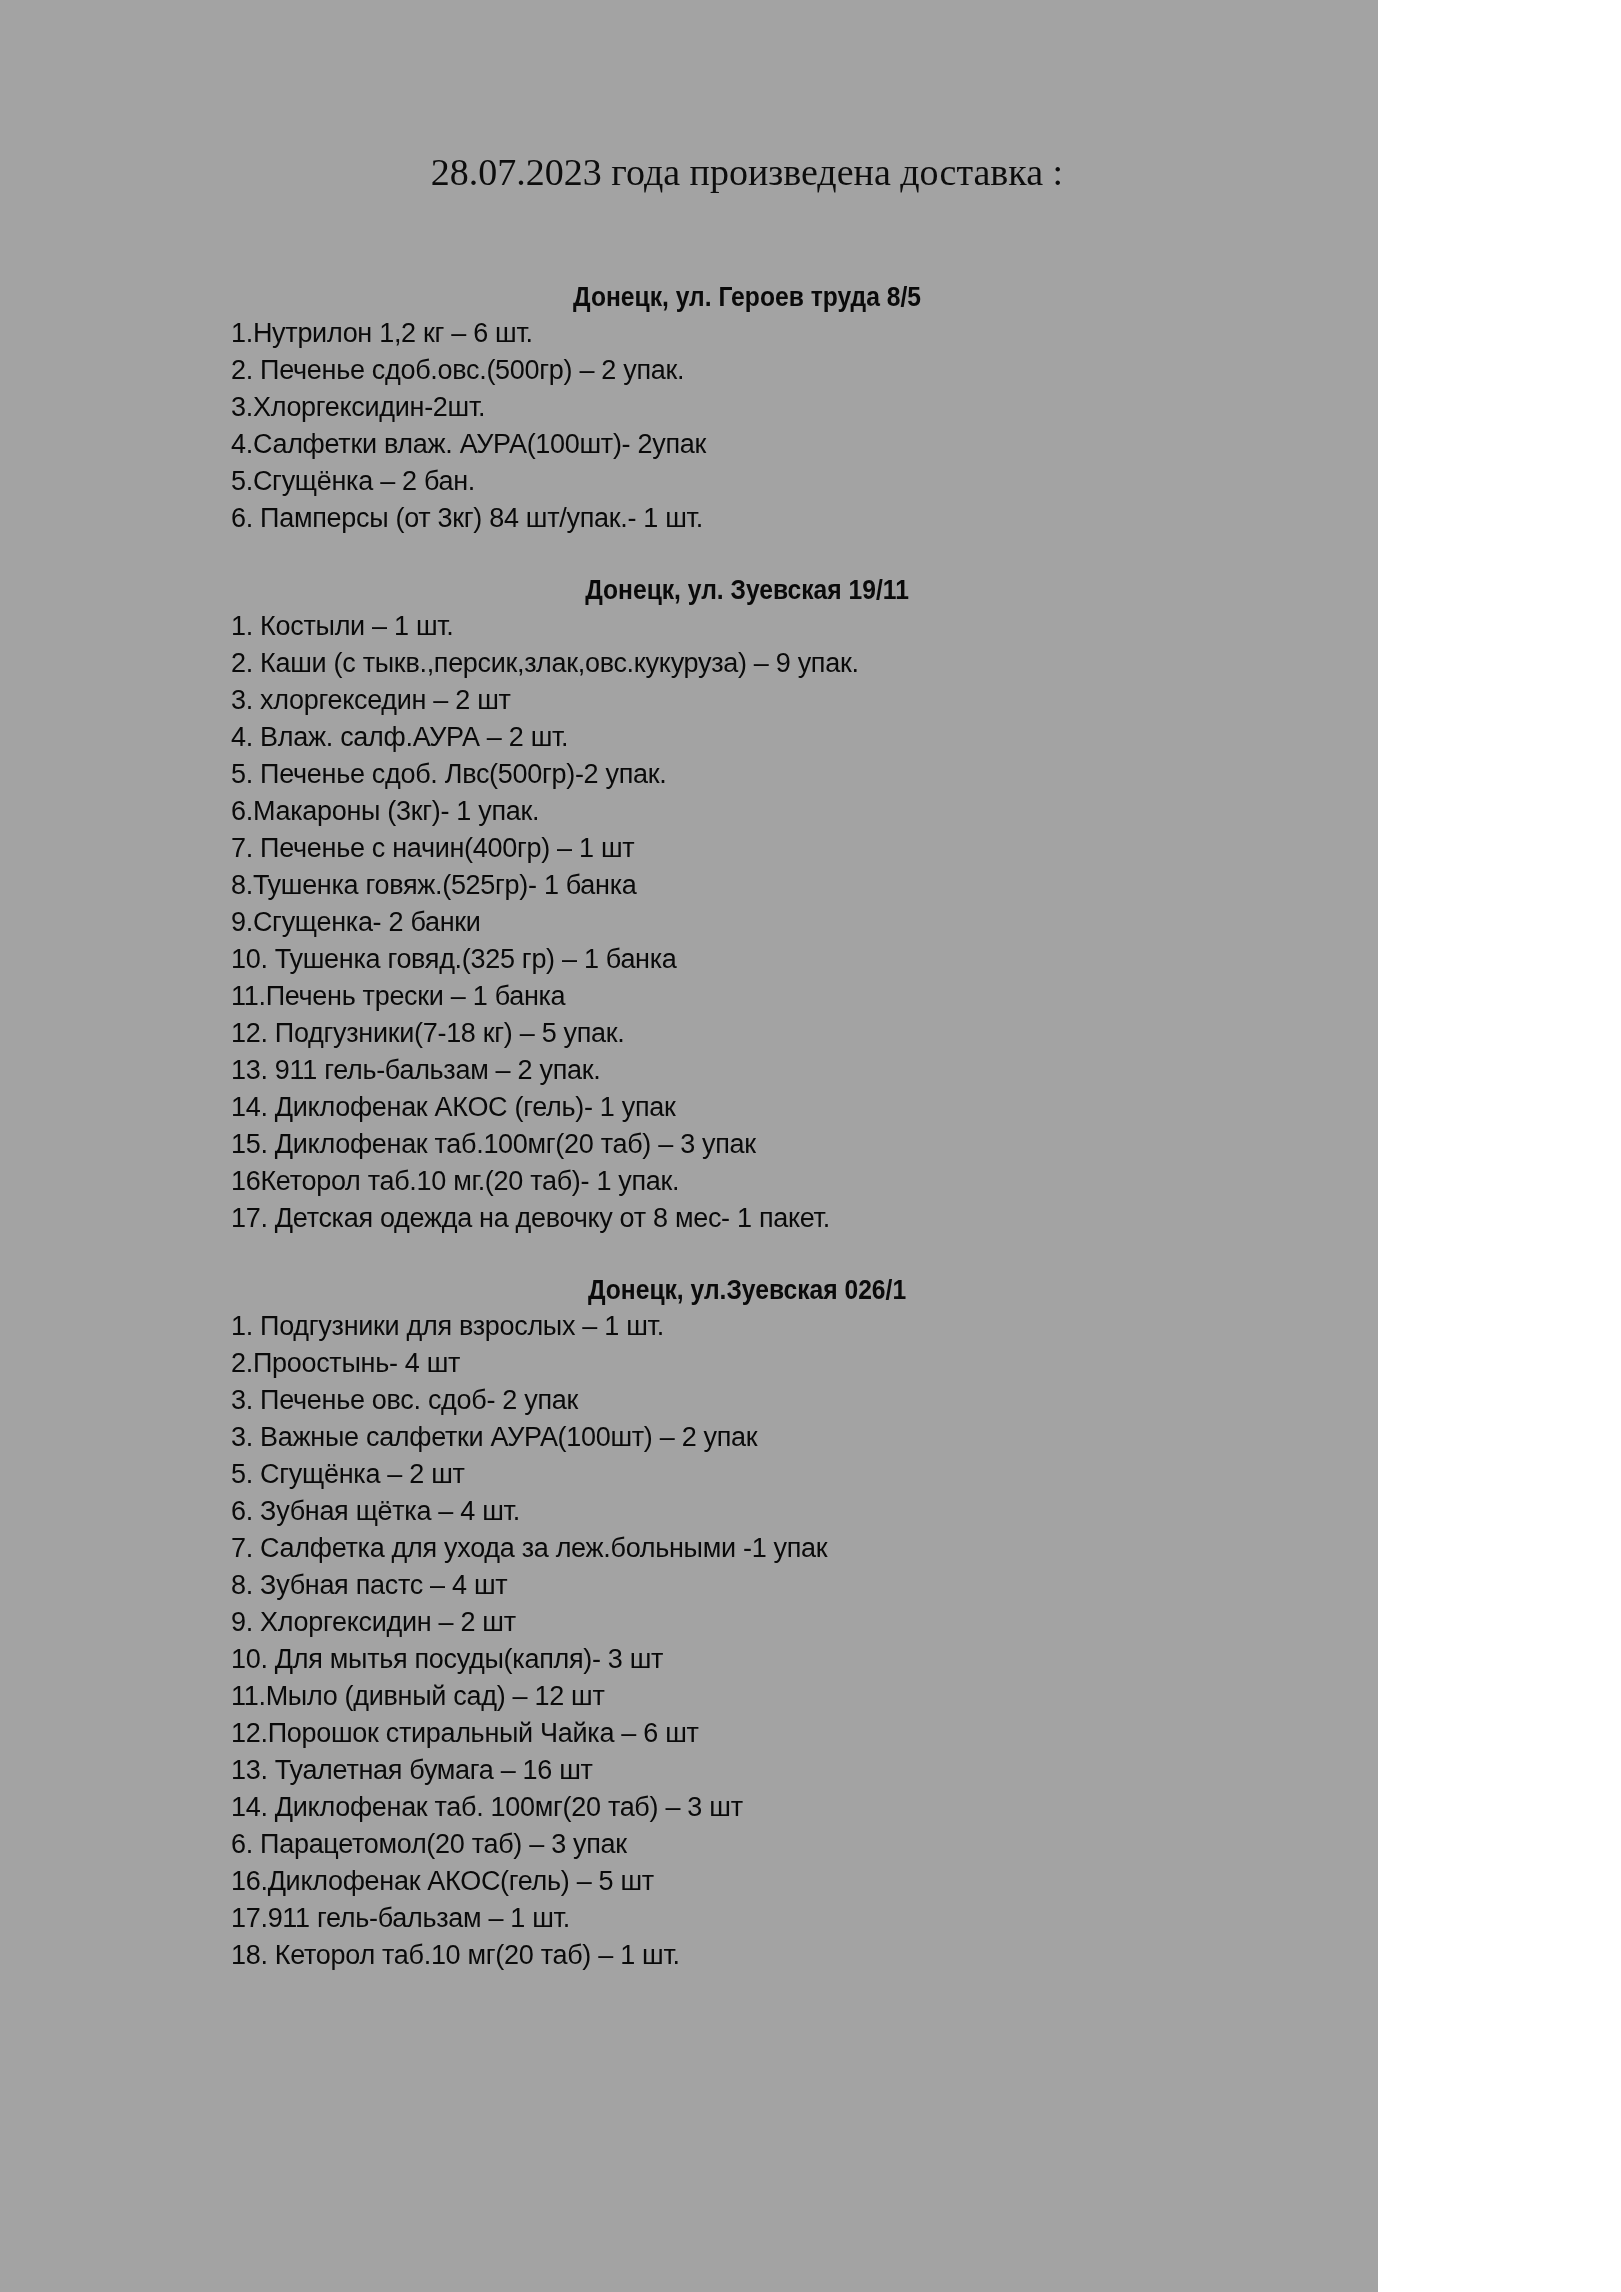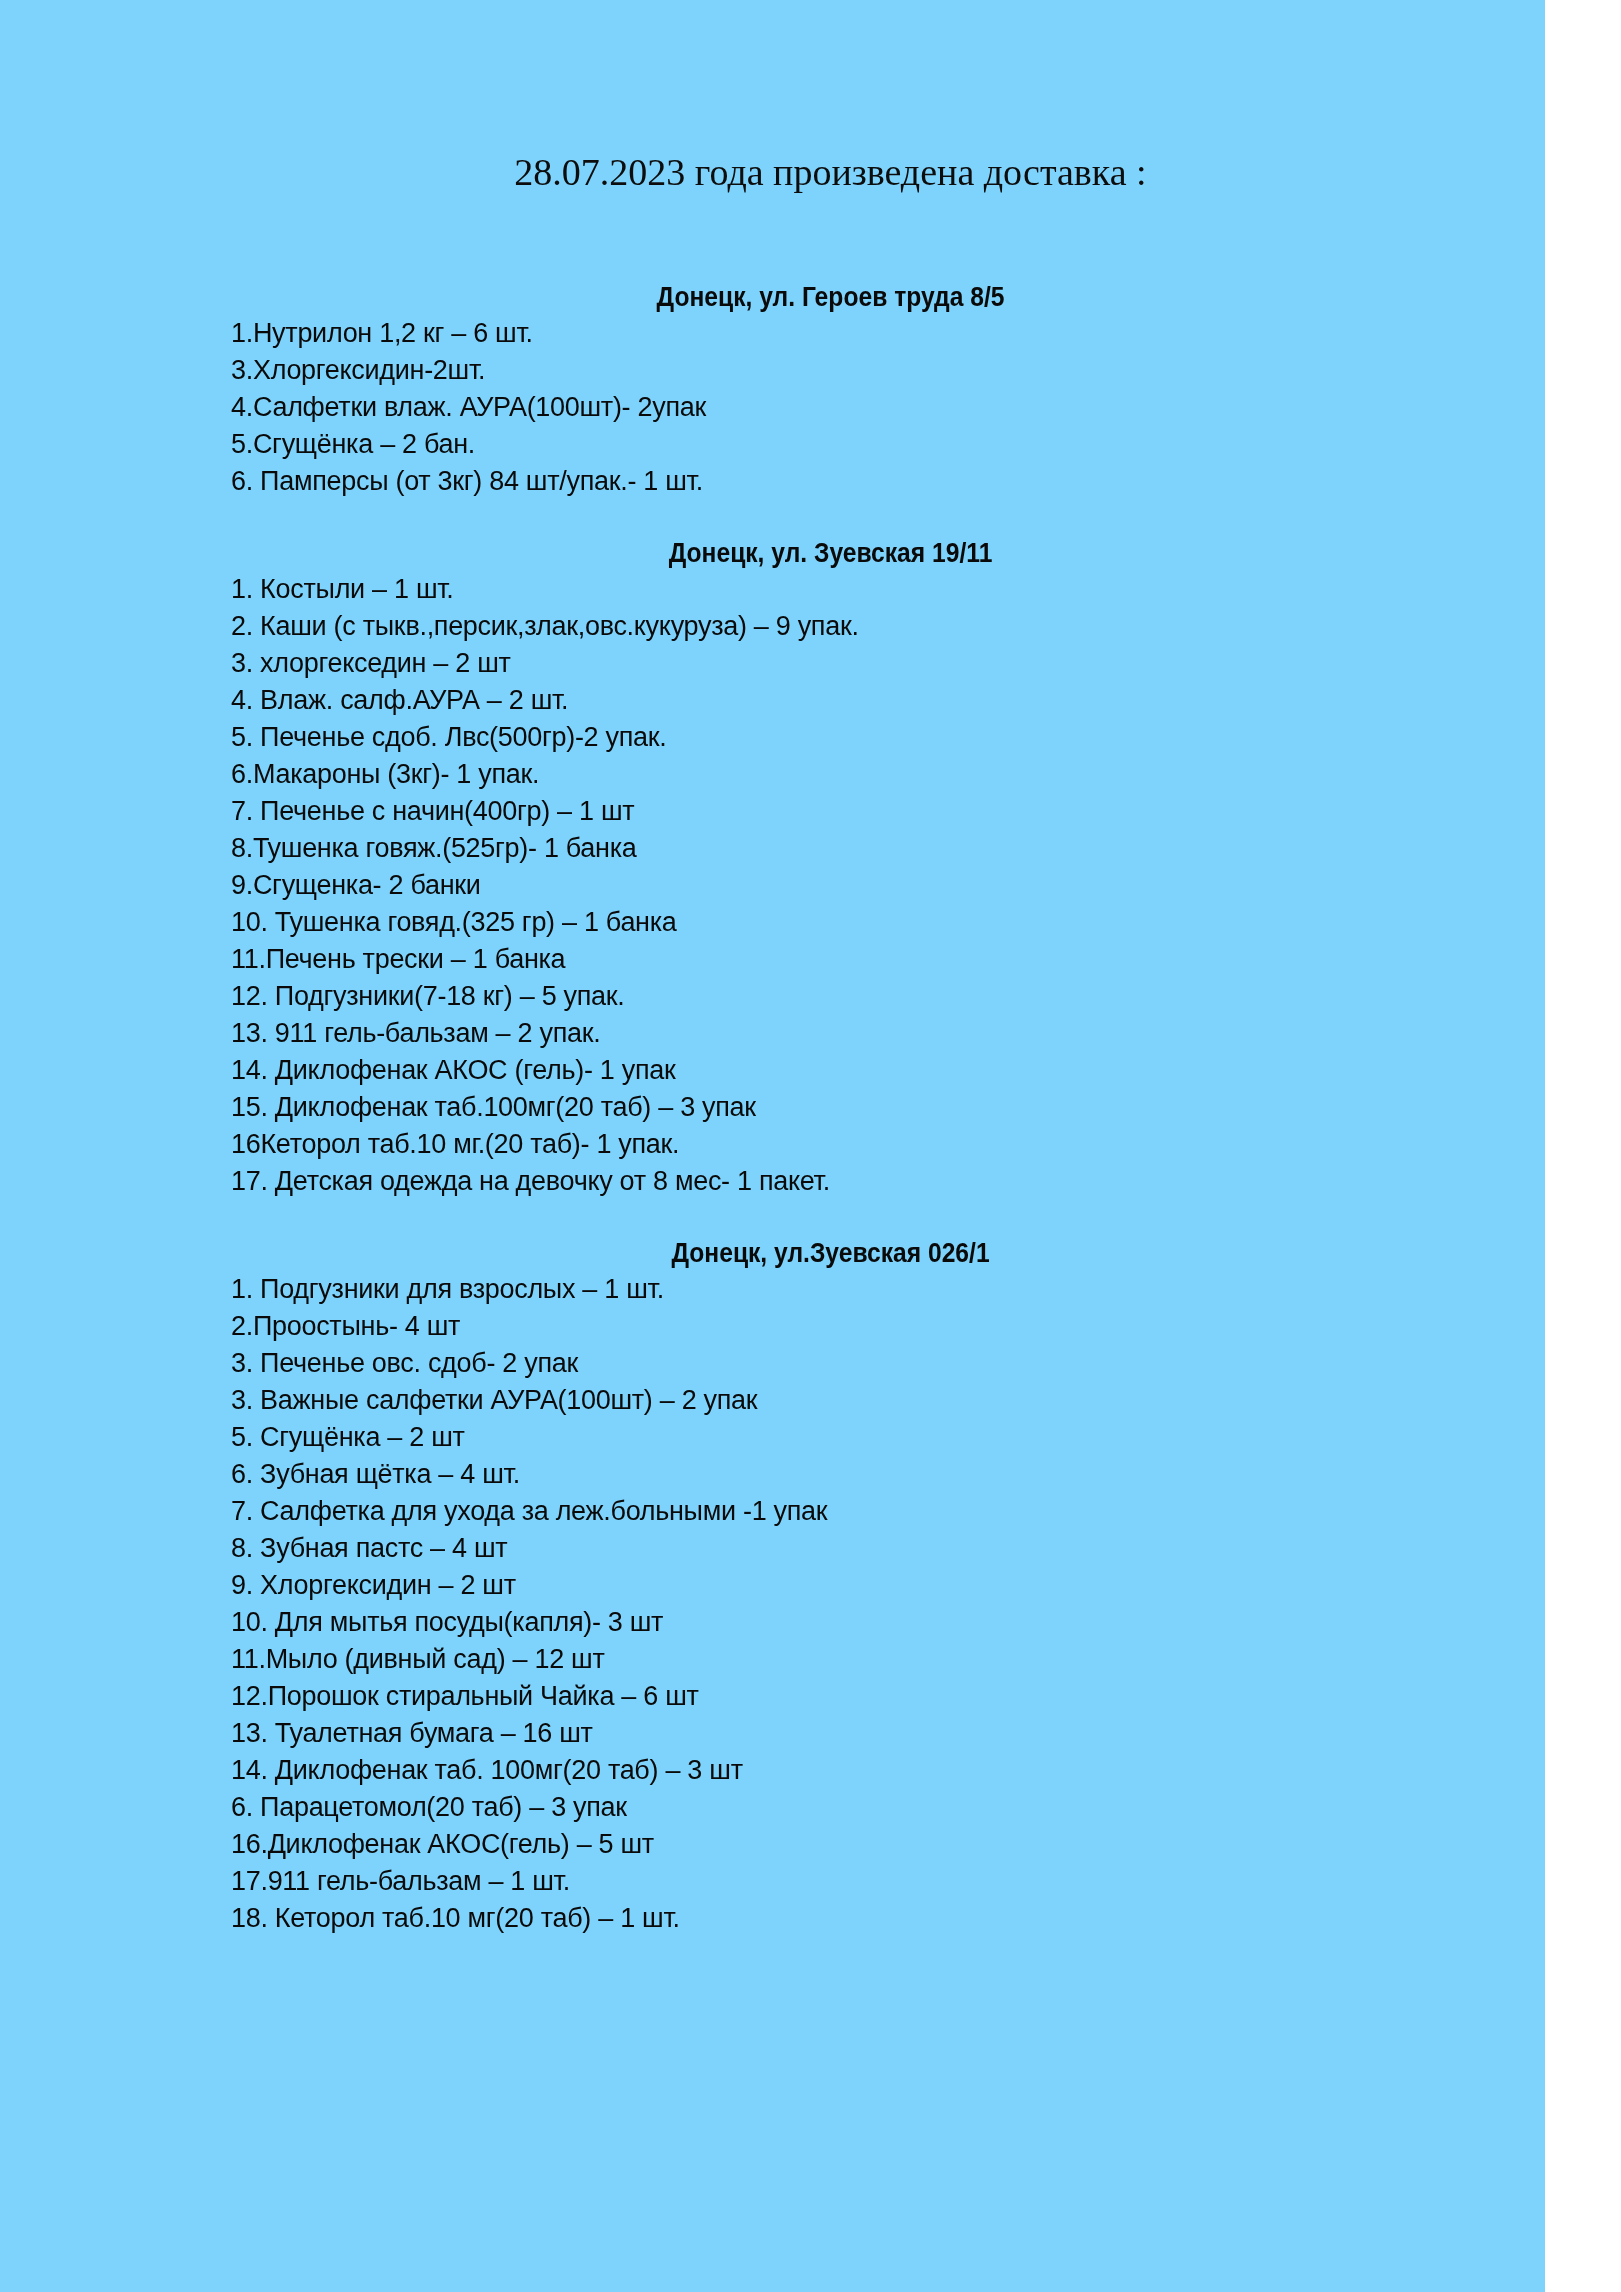--- a/index.html
+++ b/index.html
@@ -6,25 +6,25 @@
   body {
     width: 1621px;
     height: 2293px;
     background: #ffffff;
     font-family: "Liberation Sans", sans-serif;
     color: #000000;
   }
   .page {
     position: relative;
     box-sizing: border-box;
-    width: 1545px;
+    width: 1378px;
     height: 2293px;
     padding: 150px 115px 0 231px;
     overflow: hidden;
-    background: #7dd3fc;
+    background: #a3a3a3;
   }
   .title {
     font-family: "Liberation Serif", serif;
     font-weight: 400;
     font-size: 38px;
     line-height: 44px;
     text-align: center;
     margin: 0;
     color: #0d0d0d;
   }
@@ -51,20 +51,21 @@
 </style>
 </head>
 <body>
 
 <div class="page">
   <h1 class="title">28.07.2023 года произведена доставка :</h1>
   <main class="sections">
       <section class="section">
         <h2 class="section-header">Донецк, ул. Героев труда 8/5</h2>
         <div class="item">1.Нутрилон 1,2 кг – 6 шт.</div>
+        <div class="item">2. Печенье сдоб.овс.(500гр) – 2 упак.</div>
         <div class="item">3.Хлоргексидин-2шт.</div>
         <div class="item">4.Салфетки влаж. АУРА(100шт)- 2упак</div>
         <div class="item">5.Сгущёнка – 2 бан.</div>
         <div class="item">6. Памперсы (от 3кг) 84 шт/упак.- 1 шт.</div>
       </section>
       <section class="section">
         <h2 class="section-header">Донецк, ул. Зуевская 19/11</h2>
         <div class="item">1. Костыли – 1 шт.</div>
         <div class="item">2. Каши (с тыкв.,персик,злак,овс.кукуруза) – 9 упак.</div>
         <div class="item">3. хлоргекседин – 2 шт</div>

